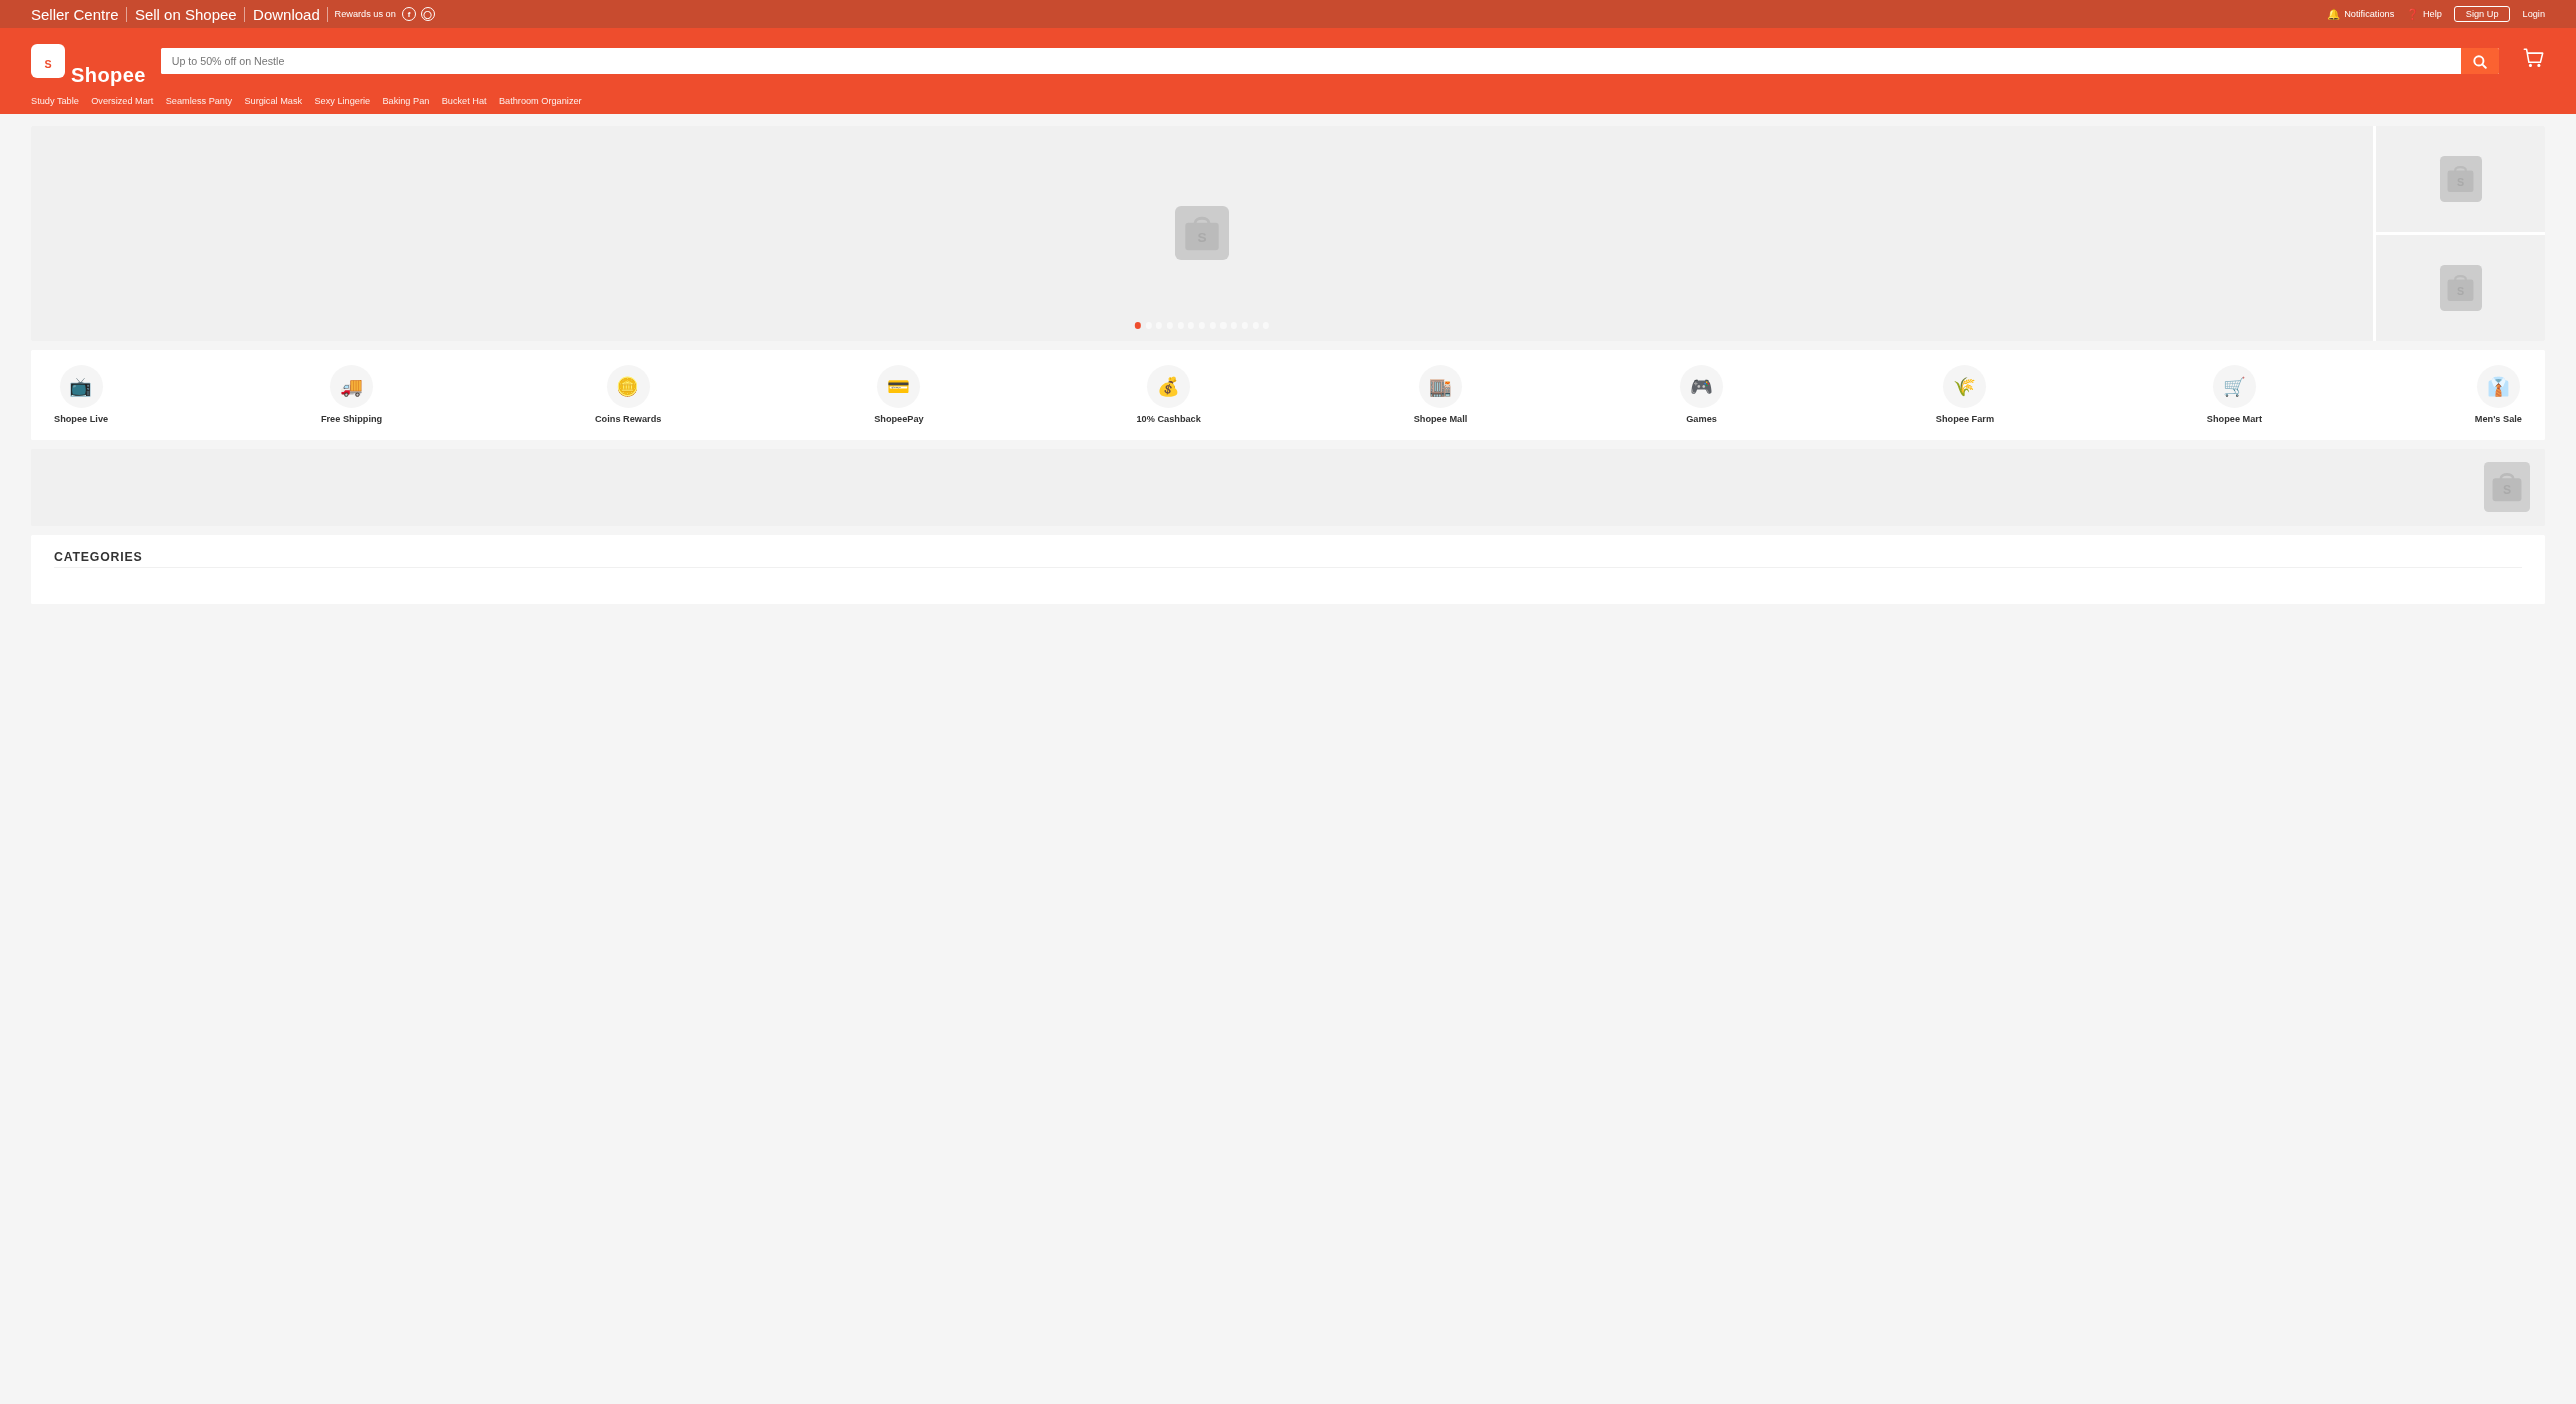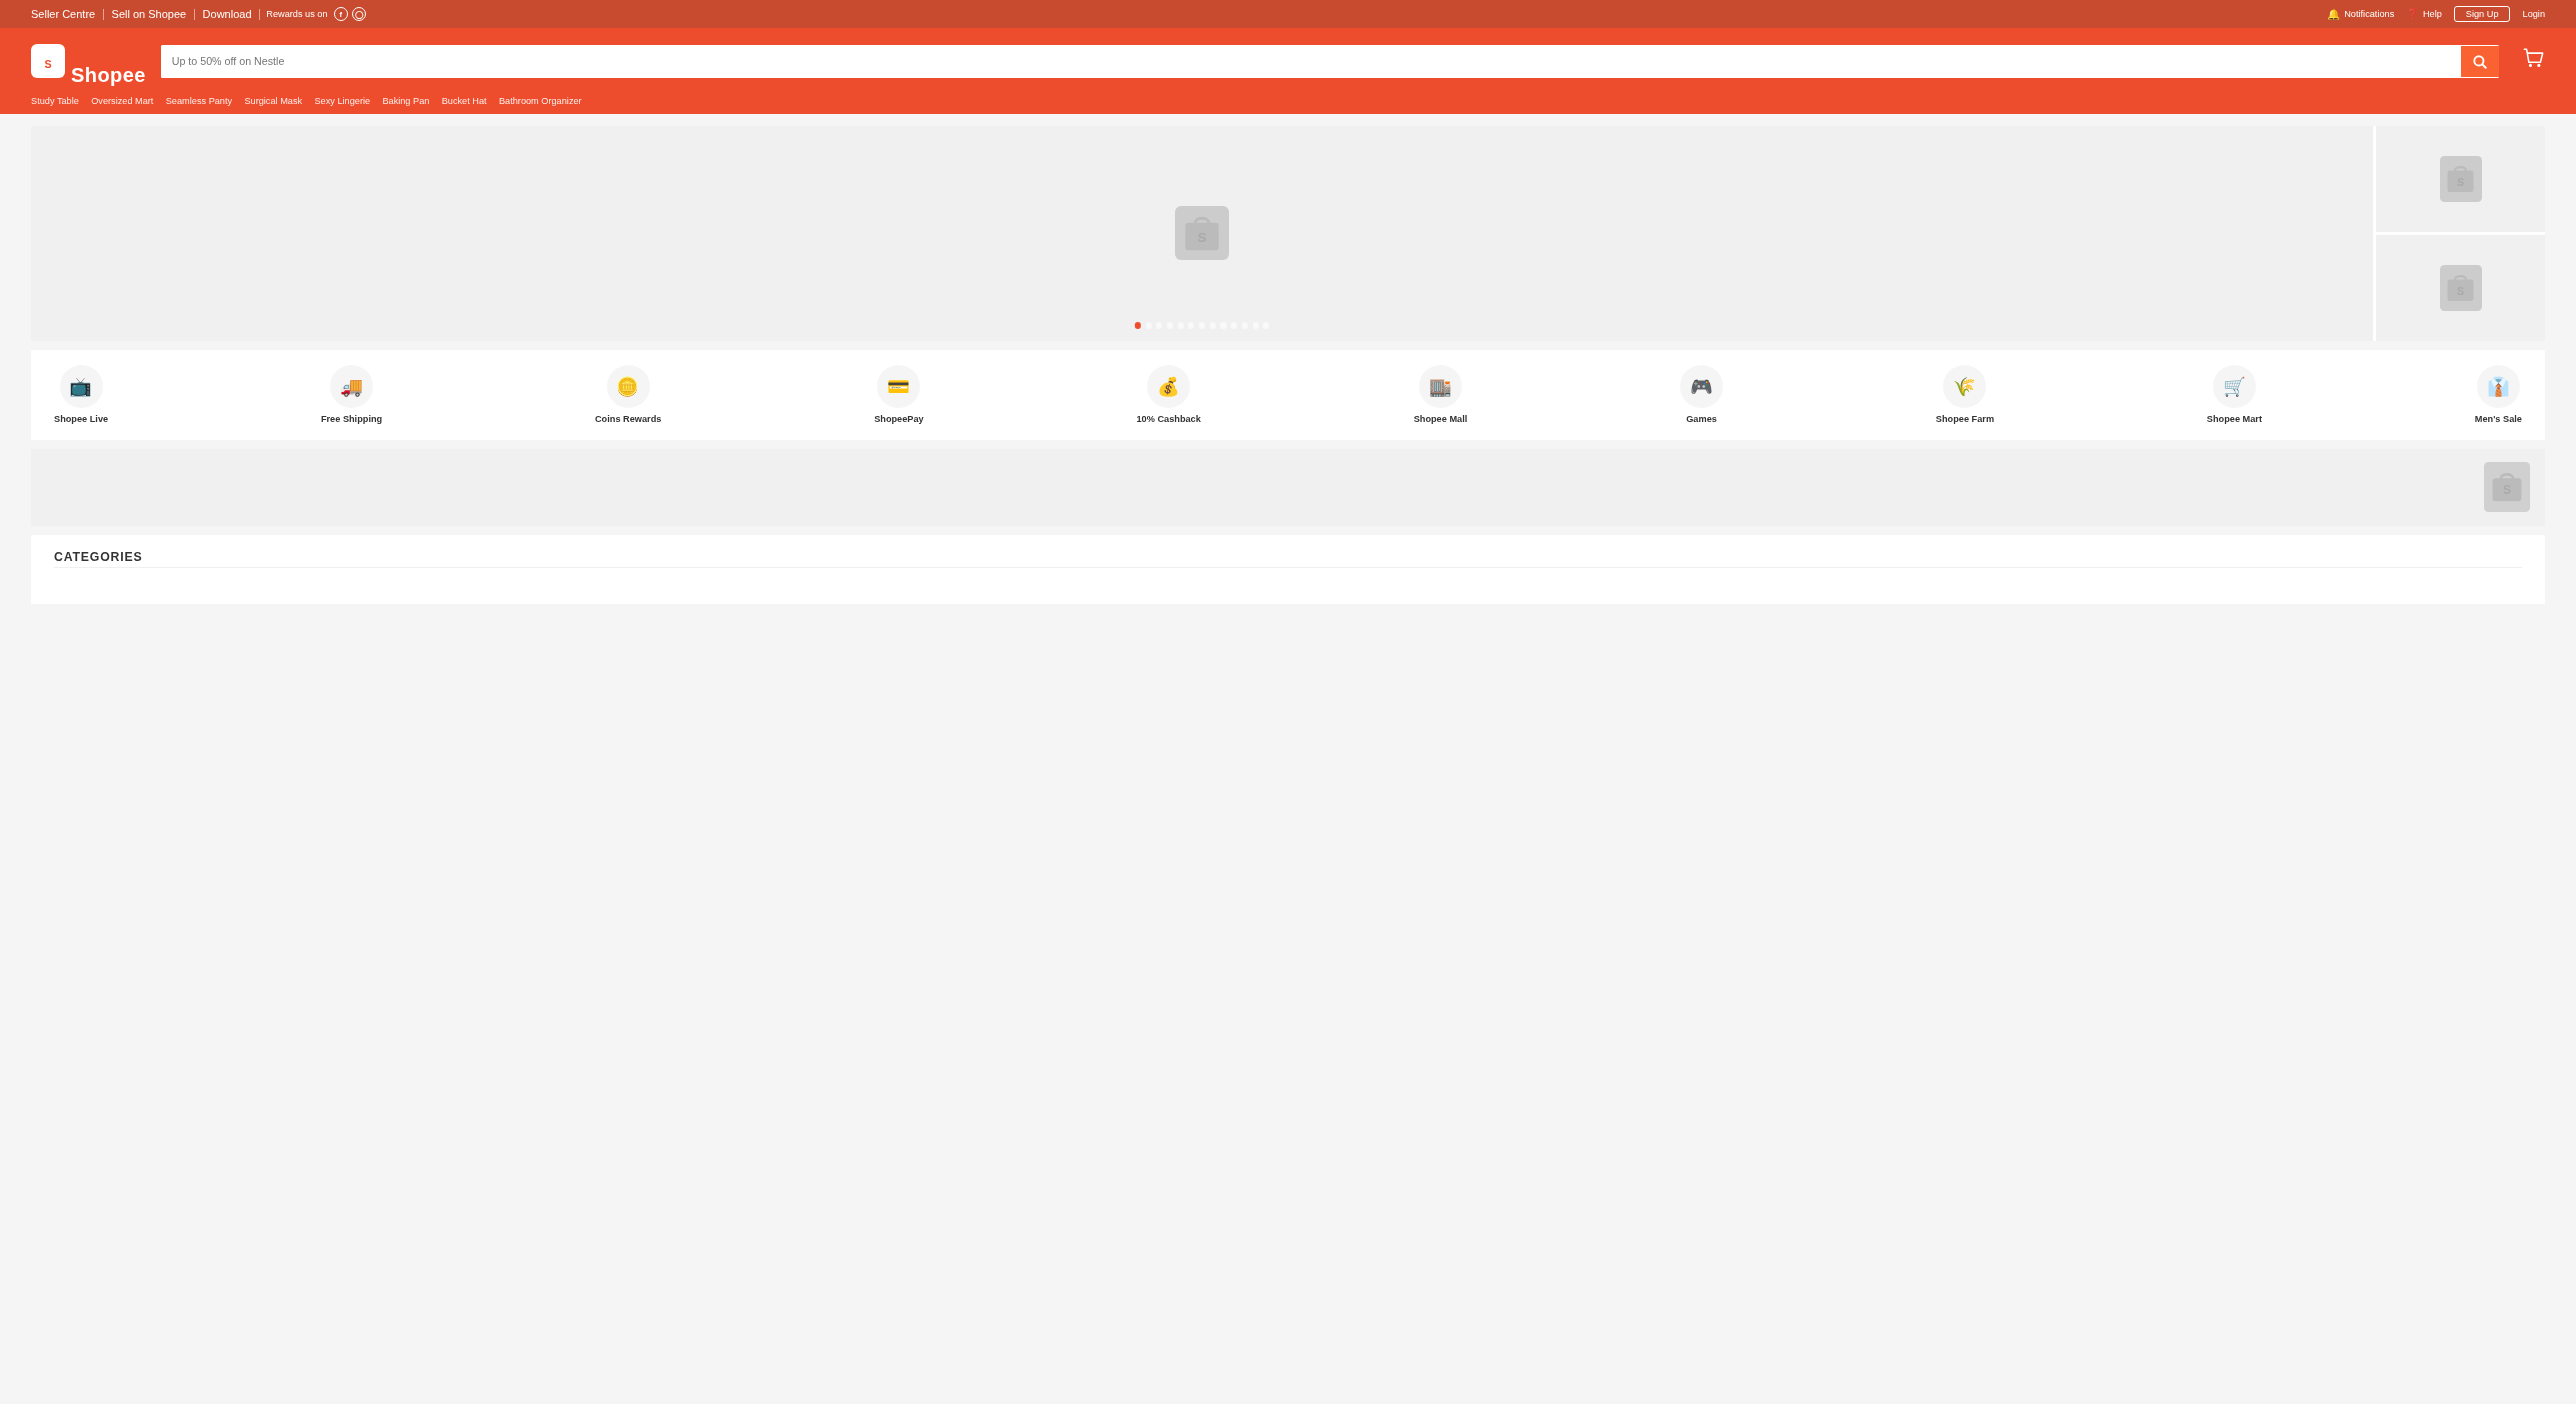--- a/index.html
+++ b/index.html
@@ -13,21 +13,21 @@
       padding: 0 31px;
       height: 28px;
       display: flex;
       align-items: center;
       justify-content: space-between;
     }
     .top-bar-left { display: flex; align-items: center; gap: 0; }
     .top-bar-left a {
       color: #fff;
       text-decoration: none;
-      font-size: 11px;
+      font-size: 15px;
       padding: 0 7.7px;
       border-right: 0.8px solid rgba(255,255,255,0.5);
       line-height: 1;
     }
     .top-bar-left a:first-child { padding-left: 0; }
     .top-bar-left .follow-text { padding: 0 6.1px; border-right: none; }
     .social-icons { display: flex; align-items: center; gap: 4.6px; }
     .social-icon {
       width: 14px; height: 14px;
       border: 1.2px solid #fff;
@@ -85,21 +85,21 @@
       letter-spacing: 0.4px;
       margin-top: 28px;
     }
     .search-bar {
       flex: 1;
       display: flex;
       align-items: center;
       background: #fff;
       border-radius: 1.5px;
       overflow: hidden;
-      height: 33px;
+      height: 26px;
     }
     .search-input {
       flex: 1;
       border: none;
       outline: none;
       padding: 0 10.7px;
       font-size: 10.7px;
       color: #555;
       height: 100%;
       background: transparent;

